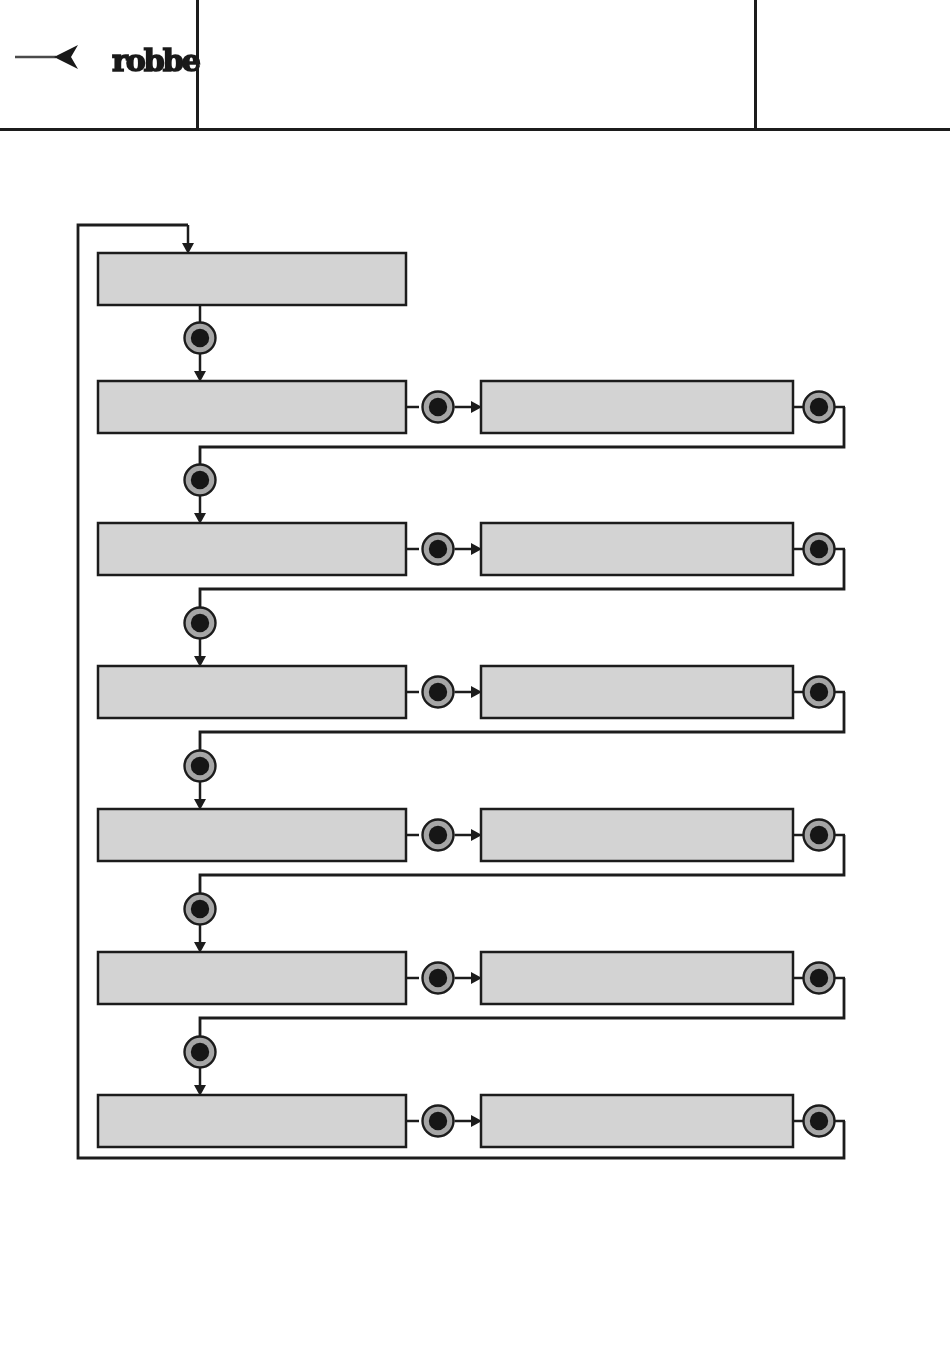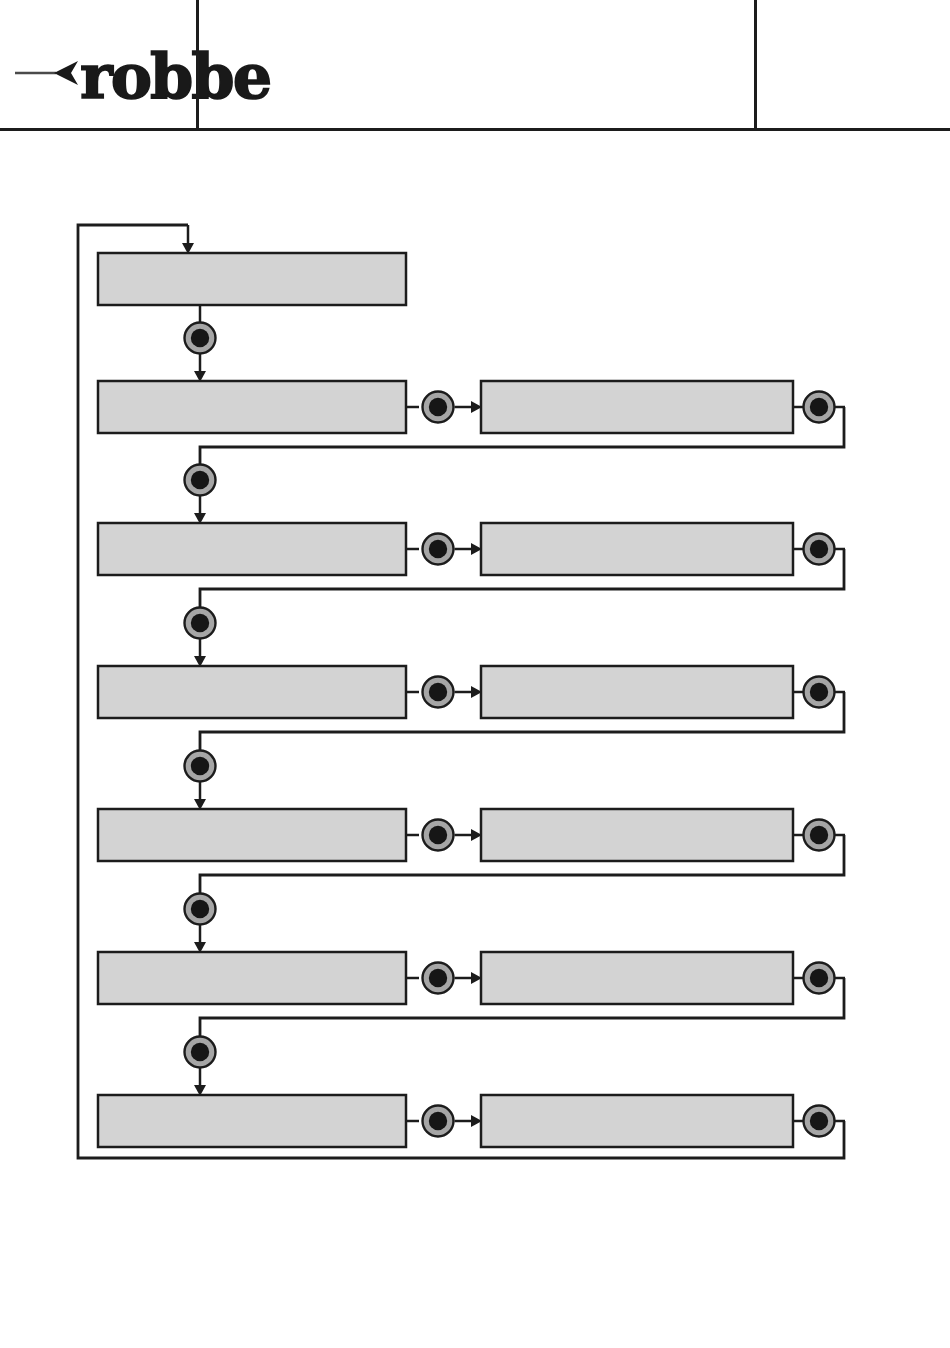--- a/index.html
+++ b/index.html
@@ -6,22 +6,22 @@
   .page{position:relative;width:950px;height:1348px;background:#ffffff;overflow:hidden;
         font-family:"Liberation Sans",sans-serif;}
   
   .vline{position:absolute;top:0;width:3px;height:129px;background:#1c1c1c;}
   .vline-left{left:196px;}
   .vline-right{left:754px;}
   .hline{position:absolute;top:128px;left:0;width:950px;height:3px;background:#1c1c1c;}
   
   .logo{position:absolute;left:14px;top:46px;display:flex;align-items:center;color:#191919;}
   .logo .plane{margin-top:-8px;}
-  .logo .word{font-family:"DejaVu Serif",serif;font-weight:bold;font-size:62px;line-height:1;
-              letter-spacing:-2px;-webkit-text-stroke:1.6px #191919;}
+  .logo .word{font-family:"DejaVu Serif",serif;font-weight:bold;font-size:30px;line-height:1;
+              letter-spacing:-2px;margin-left:32px;-webkit-text-stroke:1.6px #191919;}
   .flow{position:absolute;left:0;top:0;}
 </style>
 </head>
 <body>
 
 <div class="page">
 
   <div>
     <div class="logo">
       <svg class="plane" width="66" height="30" viewBox="0 0 66 30" aria-hidden="true">

